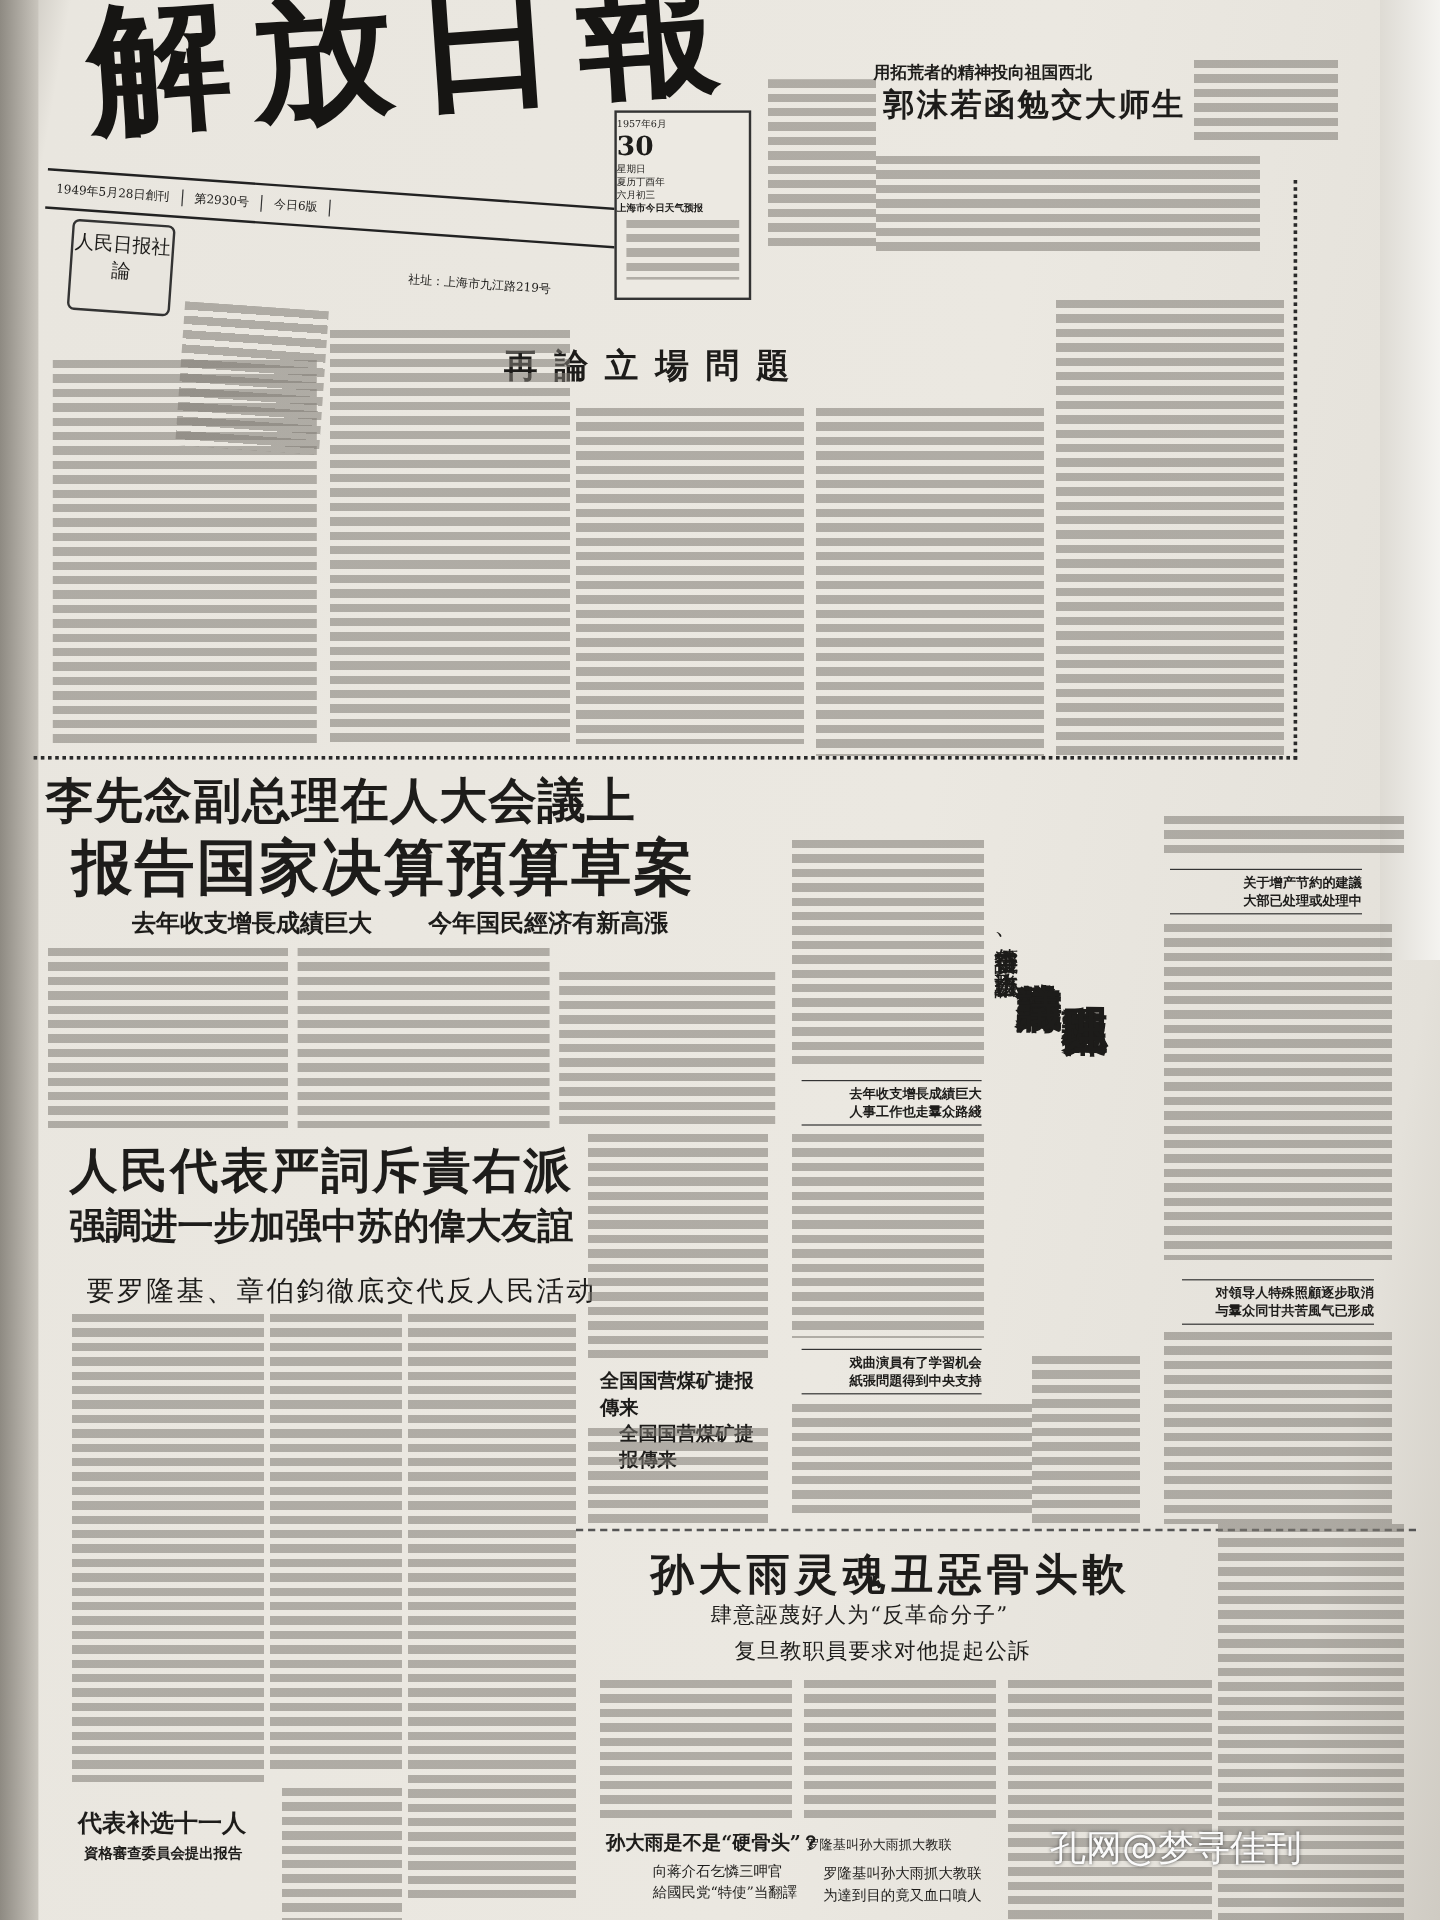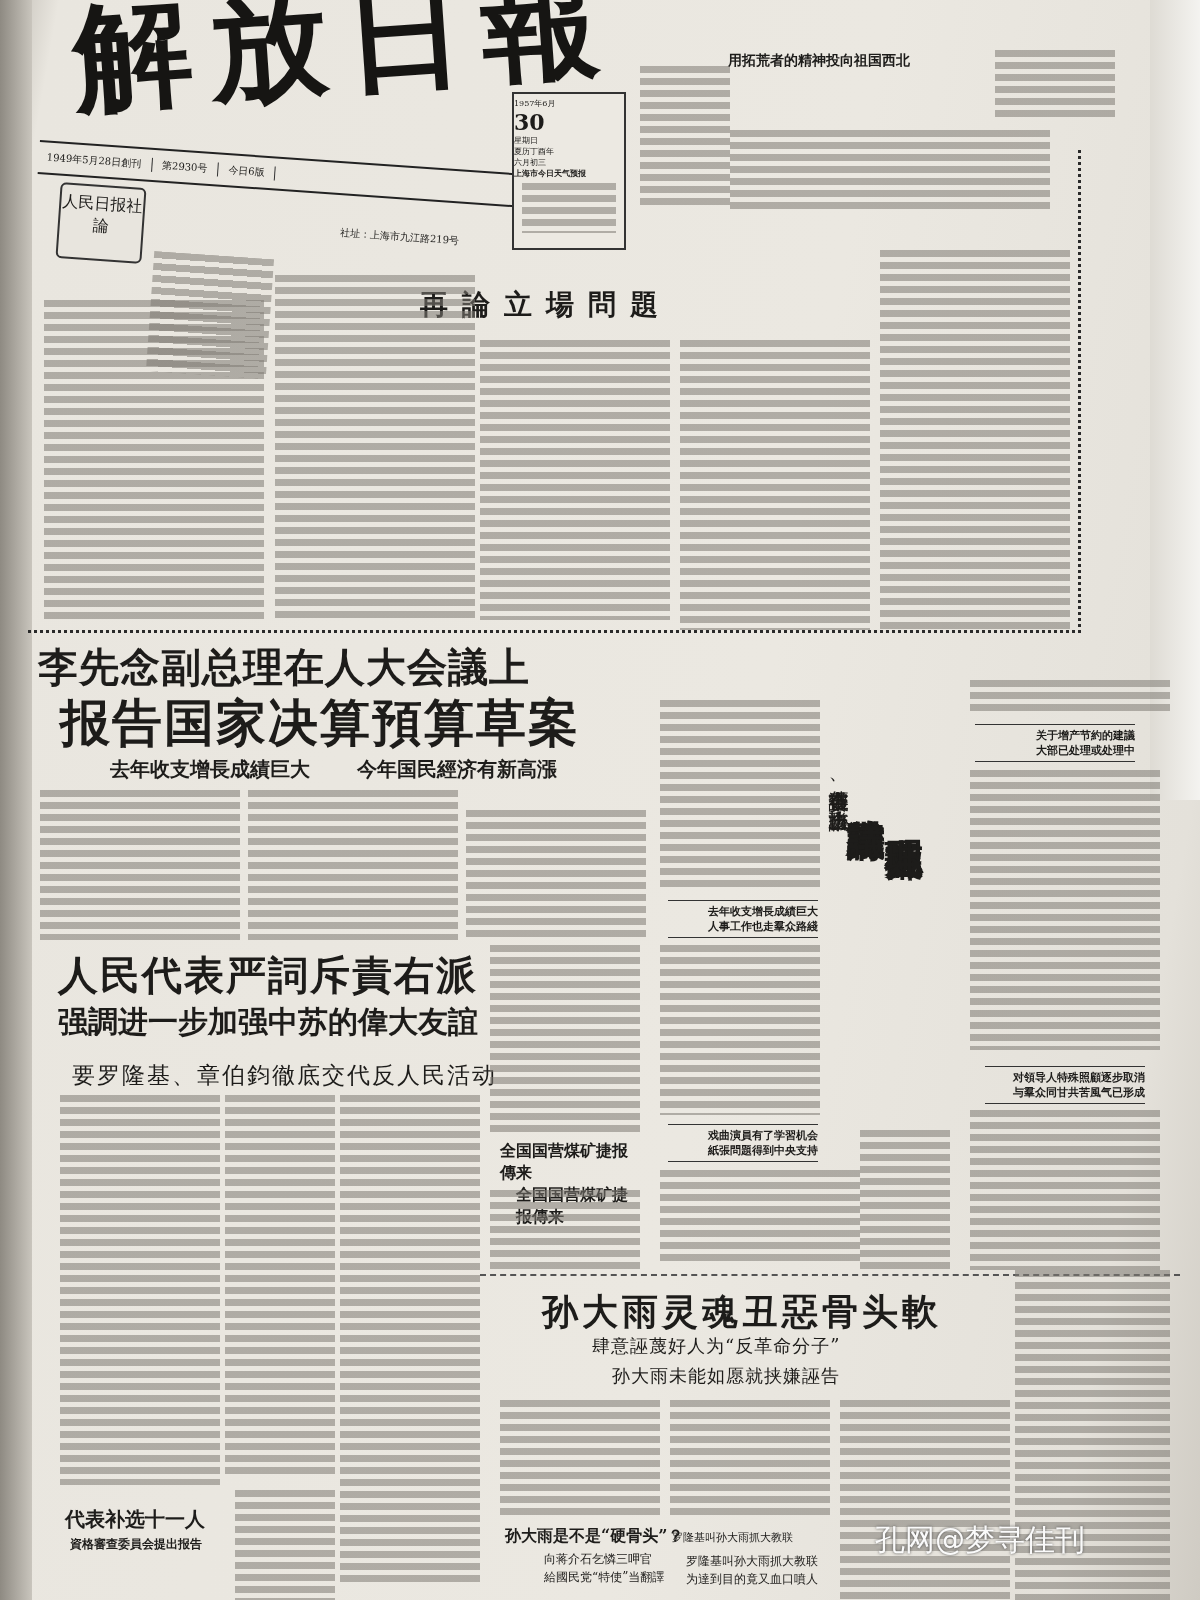--- a/index.html
+++ b/index.html
@@ -120,20 +120,21 @@
   <div>星期日</div>
   <div>夏历丁酉年</div>
   <div>六月初三</div>
   <div style="font-weight:bold">上海市今日天气预报</div>
   <div class="txt" style="height:50px;margin:4px 8px;"></div>
 </div>
 
 <div class="abs txt lede-col"></div>
 <div class="abs head-guo">
   <div class="k kicker">用拓荒者的精神投向祖国西北</div>
+  <div class="m">郭沫若函勉交大师生</div>
 </div>
 <div class="abs txt" style="left:730px;top:130px;width:320px;height:80px;"></div>
 <div class="abs txt" style="left:995px;top:50px;width:120px;height:70px;"></div>
 
 <div class="abs editorial-badge">人民日报社論</div>
 <div class="abs dotted-frame"></div>
 <div class="abs editorial-title">再論立場問題</div>
 <div class="abs txt" style="left:150px;top:255px;width:120px;height:120px;transform:rotate(4deg)"></div>
 <div class="abs txt" style="left:44px;top:300px;width:220px;height:320px;"></div>
 <div class="abs txt" style="left:275px;top:275px;width:200px;height:345px;"></div>
@@ -194,21 +195,21 @@
 <div class="abs txt" style="left:970px;top:770px;width:190px;height:280px;"></div>
 <div class="abs box-head bh5">
   <div>对領导人特殊照顧逐步取消</div>
   <div>与羣众同甘共苦風气已形成</div>
 </div>
 <div class="abs txt" style="left:970px;top:1110px;width:190px;height:160px;"></div>
 
 <div class="abs wavy"></div>
 <div class="abs h7">孙大雨灵魂丑惡骨头軟</div>
 <div class="abs h8">肆意誣蔑好人为“反革命分子”</div>
-<div class="abs h9">孙大雨未能如愿就挟嫌誣告</div>
+<div class="abs h9">复旦教职員要求对他提起公訴</div>
 <div class="abs txt" style="left:500px;top:1400px;width:160px;height:120px;"></div>
 <div class="abs txt" style="left:670px;top:1400px;width:160px;height:120px;"></div>
 <div class="abs txt" style="left:840px;top:1400px;width:170px;height:200px;"></div>
 <div class="abs txt" style="left:1015px;top:1270px;width:155px;height:330px;"></div>
 
 <div class="abs sub1">孙大雨是不是“硬骨头”？</div>
 <div class="abs sub1b">
   <div>向蒋介石乞憐三呷官</div>
   <div>給國民党“特使”当翻譯</div>
 </div>

